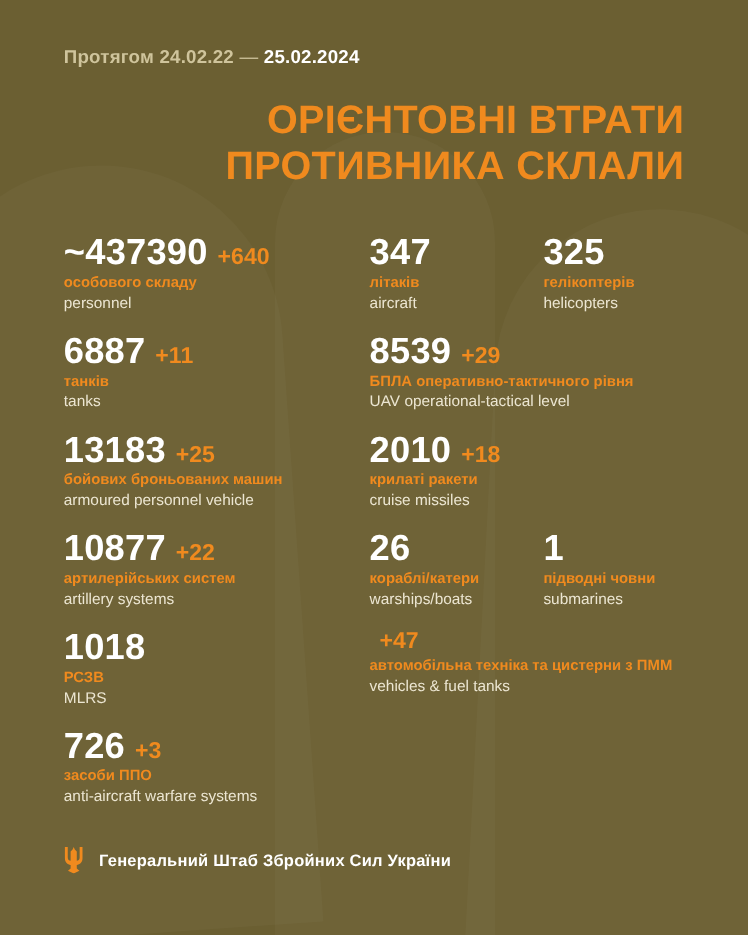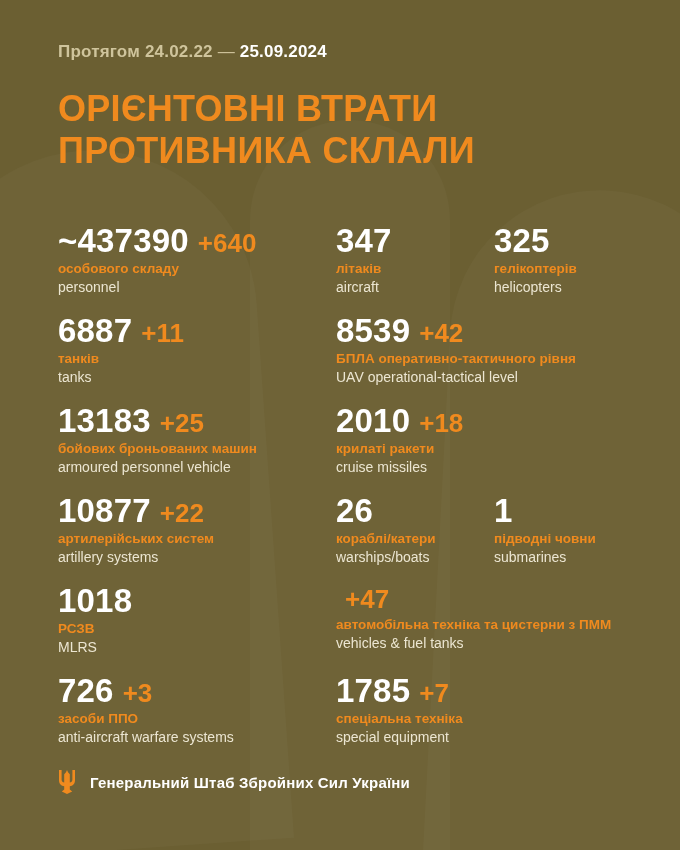--- a/index.html
+++ b/index.html
@@ -52,21 +52,22 @@
   .period .period-start { color: #cfc49c; font-weight: bold; }
   .period .dash { color: #cfc49c; }
   .period .period-end { color: #ffffff; font-weight: bold; }
 
   .headline {
     font-size: 36px;
     line-height: 1.17;
     font-weight: bold;
     color: #f08a1e;
     letter-spacing: 0.3px;
-    margin-bottom: 52px;
+    margin-bottom: 40px;
+    text-align: right;
   }
   .headline .l2 { display: block; }
 
   .grid {
     display: block;
   }
   .row {
     display: flex;
     width: 100%;
     margin-bottom: 18px;
@@ -86,21 +87,21 @@
     margin-bottom: 2px;
   }
   .num {
     font-size: 33px;
     font-weight: bold;
     color: #ffffff;
     letter-spacing: 0.2px;
     line-height: 1.05;
   }
   .delta {
-    font-size: 26px;
+    font-size: 21px;
     font-weight: bold;
     color: #f08a1e;
     margin-left: 9px;
   }
   .label-ua {
     font-size: 13.5px;
     font-weight: bold;
     color: #f08a1e;
     line-height: 1.25;
   }
@@ -135,21 +136,21 @@
 
 <div class="bg-shape s1"></div>
 <div class="bg-shape s2"></div>
 <div class="bg-shape s3"></div>
 
 <div class="page">
 
   <div class="period">
     <span class="period-start">Протягом 24.02.22</span>
     <span class="dash">—</span>
-    <span class="period-end">25.09.2024</span>
+    <span class="period-end">25.02.2024</span>
   </div>
 
   <div class="headline">
     <span class="l1">ОРІЄНТОВНІ ВТРАТИ</span>
     <span class="l2">ПРОТИВНИКА СКЛАЛИ</span>
   </div>
 
   <div class="grid">
 
     <div class="row">
@@ -184,21 +185,21 @@
         <div class="num-line">
           <span class="num">6887</span>
           <span class="delta">+11</span>
         </div>
         <div class="label-ua">танків</div>
         <div class="label-en">tanks</div>
       </div>
       <div class="cell wide2">
         <div class="num-line">
           <span class="num">8539</span>
-          <span class="delta">+42</span>
+          <span class="delta">+29</span>
         </div>
         <div class="label-ua">БПЛА оперативно-тактичного рівня</div>
         <div class="label-en">UAV operational-tactical level</div>
       </div>
     </div>
 
     <div class="row">
       <div class="cell c1">
         <div class="num-line">
           <span class="num">13183</span>
@@ -263,28 +264,20 @@
     </div>
 
     <div class="row">
       <div class="cell c1">
         <div class="num-line">
           <span class="num">726</span>
           <span class="delta">+3</span>
         </div>
         <div class="label-ua">засоби ППО</div>
         <div class="label-en">anti-aircraft warfare systems</div>
-      </div>
-      <div class="cell wide2">
-        <div class="num-line">
-          <span class="num">1785</span>
-          <span class="delta">+7</span>
-        </div>
-        <div class="label-ua">спеціальна техніка</div>
-        <div class="label-en">special equipment</div>
       </div>
     </div>
 
   </div>
 
   <div class="footer">
     <span class="trident">
       <svg width="18" height="24" viewBox="0 0 18 24" xmlns="http://www.w3.org/2000/svg">
         <path d="M1 0 L3.6 0 L3.6 9.5 C3.6 11.4 4.8 12.4 6.2 12.4 L6.2 4.2 L8.0 2.2 L9.0 0 L10.0 2.2 L11.8 4.2 L11.8 12.4 C13.2 12.4 14.4 11.4 14.4 9.5 L14.4 0 L17 0 L17 10.3 C17 13.9 14.6 16.1 11.8 16.3 L11.8 19.6 L14.2 21.6 L9 24 L3.8 21.6 L6.2 19.6 L6.2 16.3 C3.4 16.1 1 13.9 1 10.3 Z" fill="#f08a1e"></path>
       </svg>

